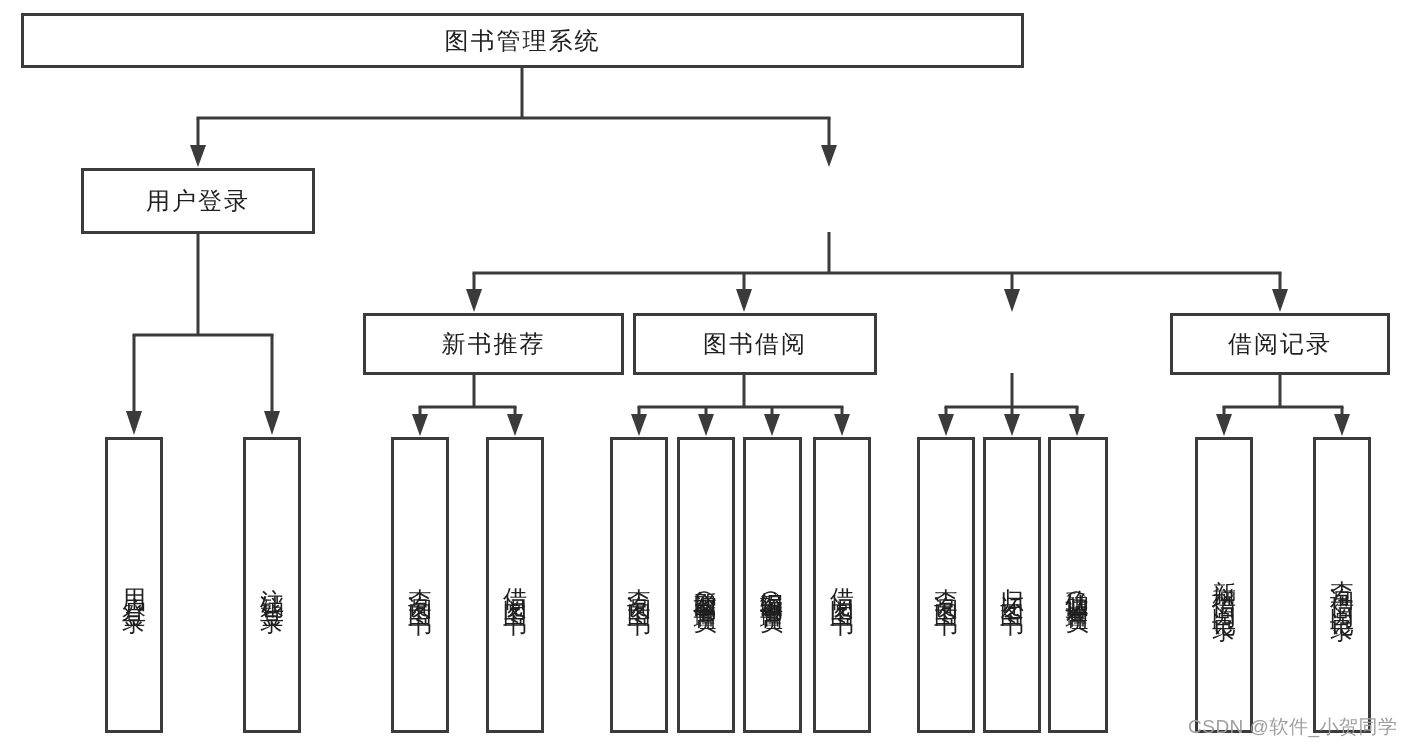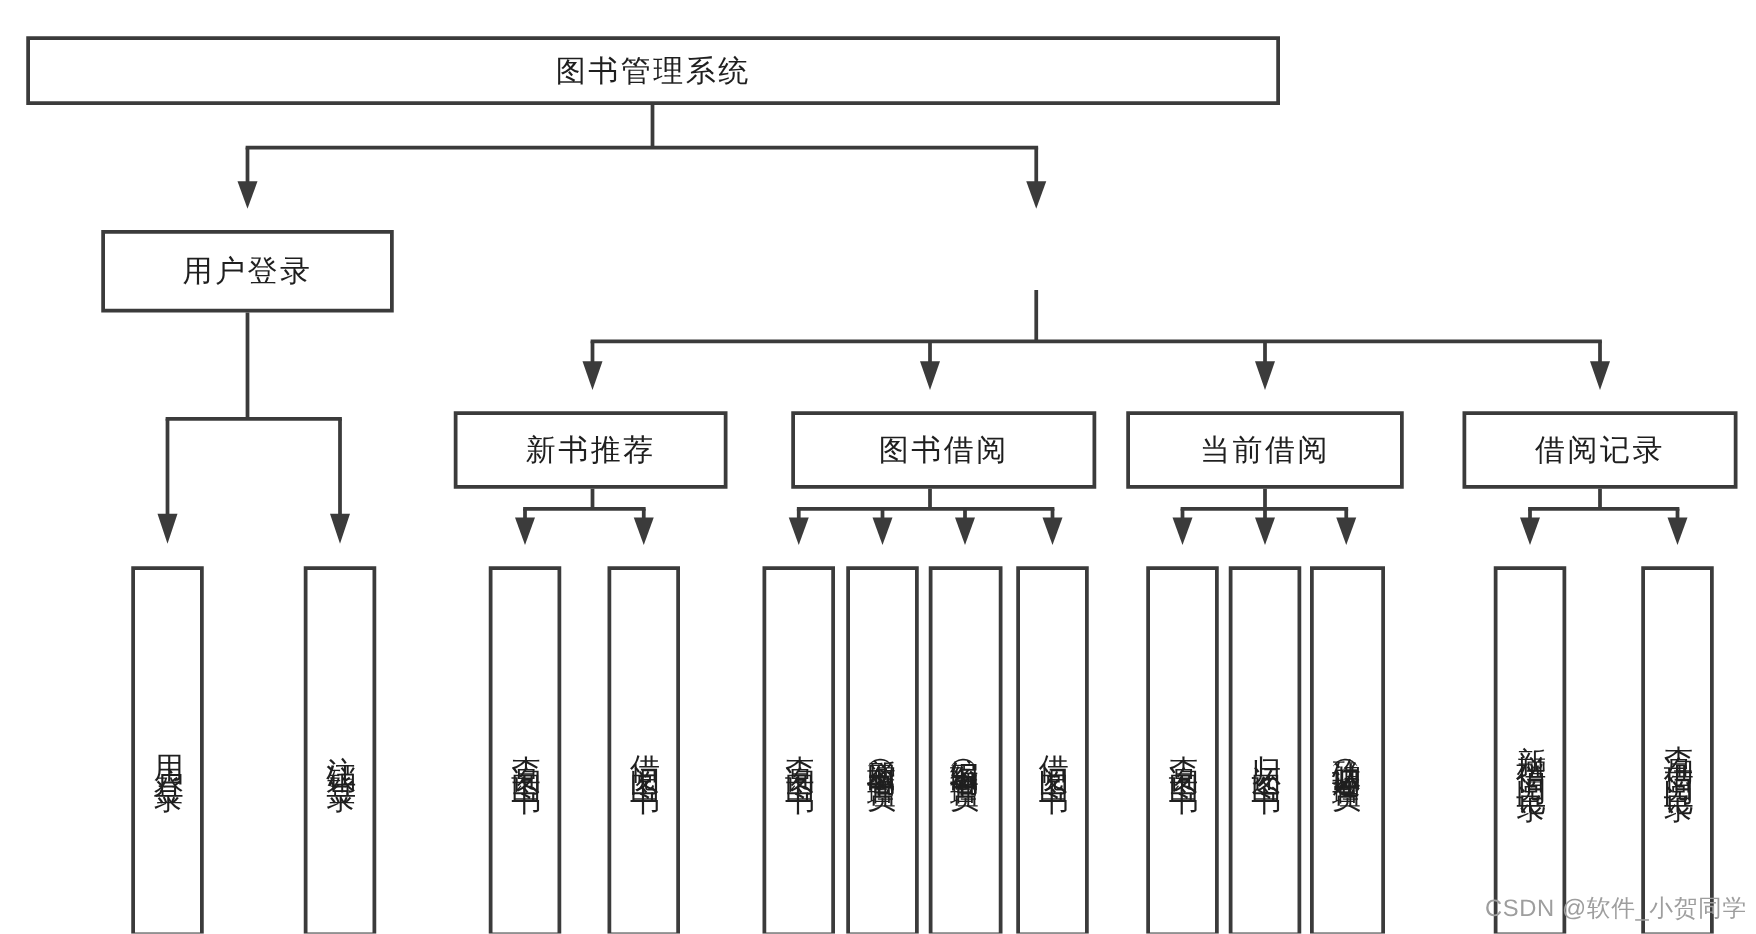--- a/index.html
+++ b/index.html
@@ -31,21 +31,20 @@
     position: absolute;
     box-sizing: border-box;
     border: 3px solid var(--line);
     background: #fff;
     display: flex;
     align-items: center;
     justify-content: center;
     font-size: 24px;
     letter-spacing: 2px;
     white-space: nowrap;
-    margin-top: 16px;
   }
   .leaf {
     writing-mode: vertical-rl;
     text-orientation: mixed;
     letter-spacing: 8px;
     white-space: normal;
   }
   .leaf.tight { letter-spacing: 3px; font-size: 23px; }
   .watermark {
     position: absolute;
@@ -135,23 +134,22 @@
       <line x1="1342" y1="407" x2="1342" y2="416"></line>
       <polygon points="1216,414 1232,414 1224,436"></polygon>
       <polygon points="1334,414 1350,414 1342,436"></polygon>
     </g>
   </svg>
 
   <div class="node" style="left:21px; top:13px; width:1003px; height:55px;">图书管理系统</div>
 
   <div class="node" style="left:81px; top:168px; width:234px; height:66px;">用户登录</div>
 
-  <div class="node" style="left:363px; top:313px; width:219px; height:62px;">新书推荐</div>
+  <div class="node" style="left:363px; top:313px; width:261px; height:62px;">新书推荐</div>
   <div class="node" style="left:633px; top:313px; width:244px; height:62px;">图书借阅</div>
-  <div class="node" style="left:901px; top:313px; width:222px; height:62px;">当前借阅</div>
   <div class="node" style="left:1170px; top:313px; width:220px; height:62px;">借阅记录</div>
 
   <div class="node leaf" style="left:105px; top:437px; width:58px; height:296px;">用户登录</div>
   <div class="node leaf" style="left:243px; top:437px; width:58px; height:296px;">注销登录</div>
 
   <div class="node leaf" style="left:391px; top:437px; width:58px; height:296px;">查询图书</div>
   <div class="node leaf" style="left:486px; top:437px; width:58px; height:296px;">借阅图书</div>
 
   <div class="node leaf" style="left:610px; top:437px; width:58px; height:296px;">查询图书</div>
   <div class="node leaf tight" style="left:677px; top:437px; width:58px; height:296px;">新增图书（管理员）</div>

